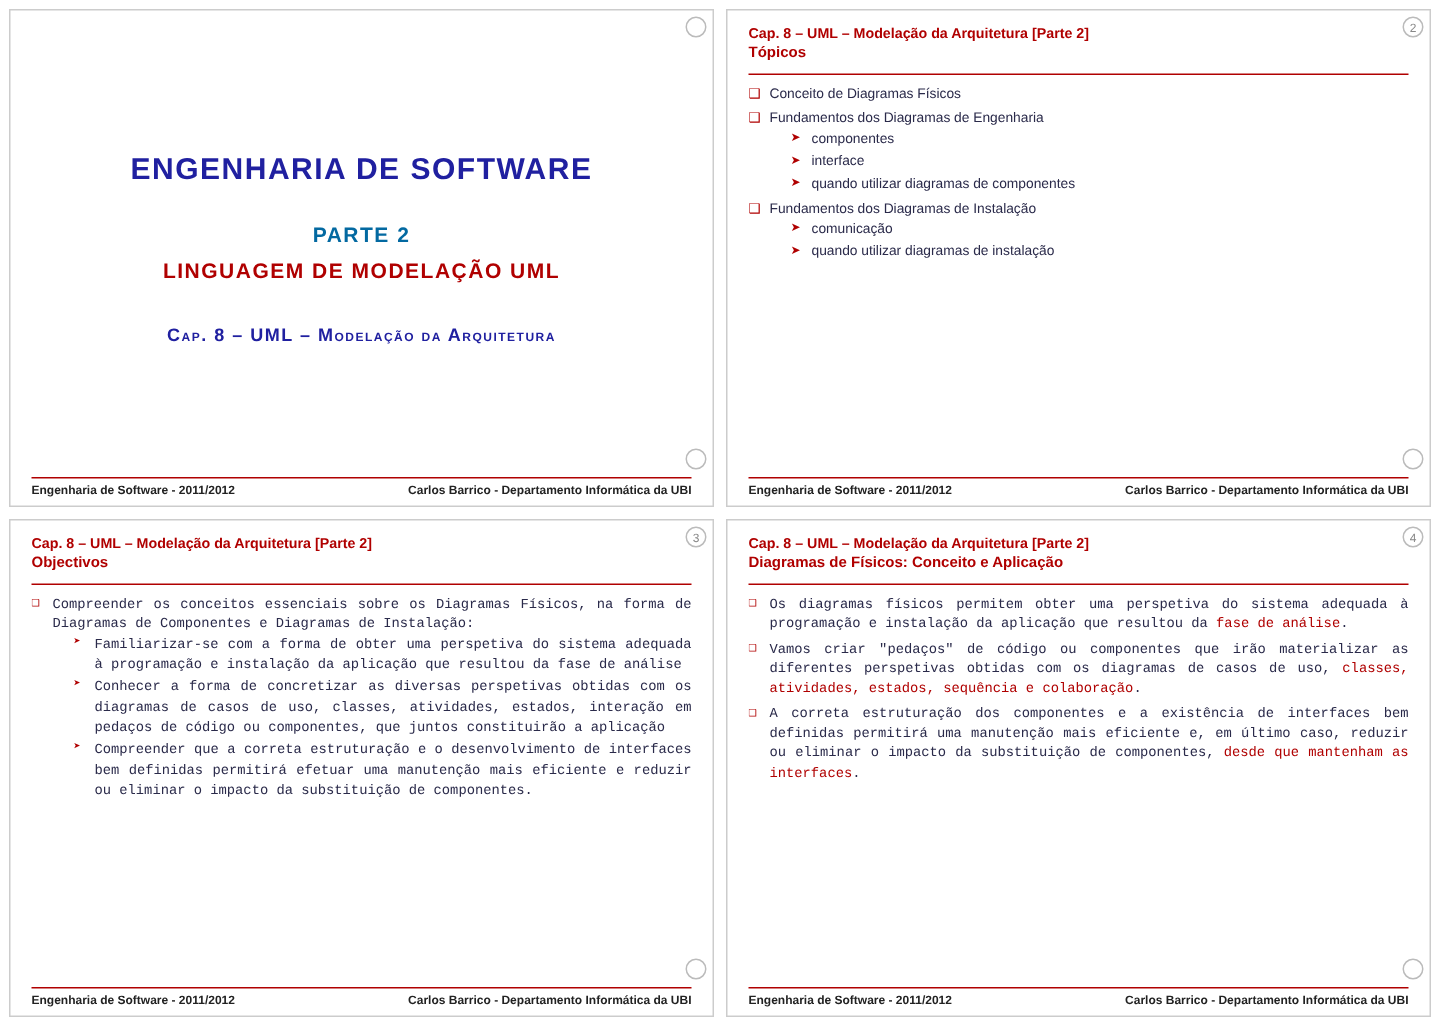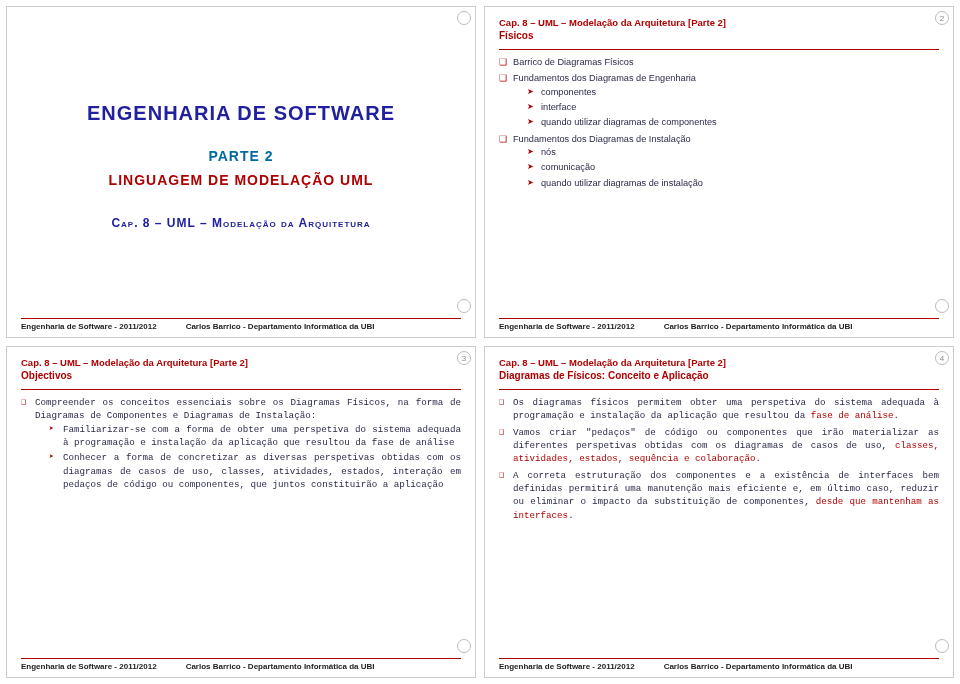--- a/index.html
+++ b/index.html
@@ -80,20 +80,21 @@
   .bullet-arrow > li::before {
     content: "➤";
     position: absolute; left: 0; top: 0;
     color: #b00000;
     font-size: 8px;
   }
   .footer {
     border-top: 1px solid #b00000;
     padding-top: 3px;
     display: flex;
+    justify-content: space-between;
     font-size: 8px;
     font-weight: bold;
     color: #222;
     margin-top: 4px;
     gap: 29px;
   }
   
   .title-block {
     height: 100%;
     display: flex;
@@ -144,37 +145,36 @@
   </div>
   <div class="footer">
     <span>Engenharia de Software - 2011/2012</span>
     <span>Carlos Barrico - Departamento Informática da UBI</span>
   </div>
 </div>
 
 <div class="slide">
   <div class="page-num">2</div>
   <div class="header-line">Cap. 8 – UML – Modelação da Arquitetura [Parte 2]</div>
-  <div class="header-sub">Físicos</div>
+  <div class="header-sub">Tópicos</div>
   <hr class="sep">
   <div class="content">
     <ul class="bullet-sq">
-      <li><span>Barrico de Diagramas Físicos</span></li>
+      <li><span>Conceito de Diagramas Físicos</span></li>
       <li>
         <span>Fundamentos dos Diagramas de Engenharia</span>
         <ul class="bullet-arrow">
           <li>componentes</li>
           <li>interface</li>
           <li>quando utilizar diagramas de componentes</li>
         </ul>
       </li>
       <li>
         <span>Fundamentos dos Diagramas de Instalação</span>
         <ul class="bullet-arrow">
-          <li>nós</li>
           <li>comunicação</li>
           <li>quando utilizar diagramas de instalação</li>
         </ul>
       </li>
     </ul>
   </div>
   <div class="footer">
     <span>Engenharia de Software - 2011/2012</span>
     <span>Carlos Barrico - Departamento Informática da UBI</span>
   </div>
@@ -185,20 +185,21 @@
   <div class="header-line">Cap. 8 – UML – Modelação da Arquitetura [Parte 2]</div>
   <div class="header-sub">Objectivos</div>
   <hr class="sep">
   <div class="content justify">
     <ul class="bullet-sq">
       <li>
         <span>Compreender os conceitos essenciais sobre os Diagramas Físicos, na forma de Diagramas de Componentes e Diagramas de Instalação:</span>
         <ul class="bullet-arrow">
           <li>Familiarizar-se com a forma de obter uma perspetiva do sistema adequada à programação e instalação da aplicação que resultou da fase de análise</li>
           <li>Conhecer a forma de concretizar as diversas perspetivas obtidas com os diagramas de casos de uso, classes, atividades, estados, interação em pedaços de código ou componentes, que juntos constituirão a aplicação</li>
+          <li>Compreender que a correta estruturação e o desenvolvimento de interfaces bem definidas permitirá efetuar uma manutenção mais eficiente e reduzir ou eliminar o impacto da substituição de componentes.</li>
         </ul>
       </li>
     </ul>
   </div>
   <div class="footer">
     <span>Engenharia de Software - 2011/2012</span>
     <span>Carlos Barrico - Departamento Informática da UBI</span>
   </div>
 </div>
 

